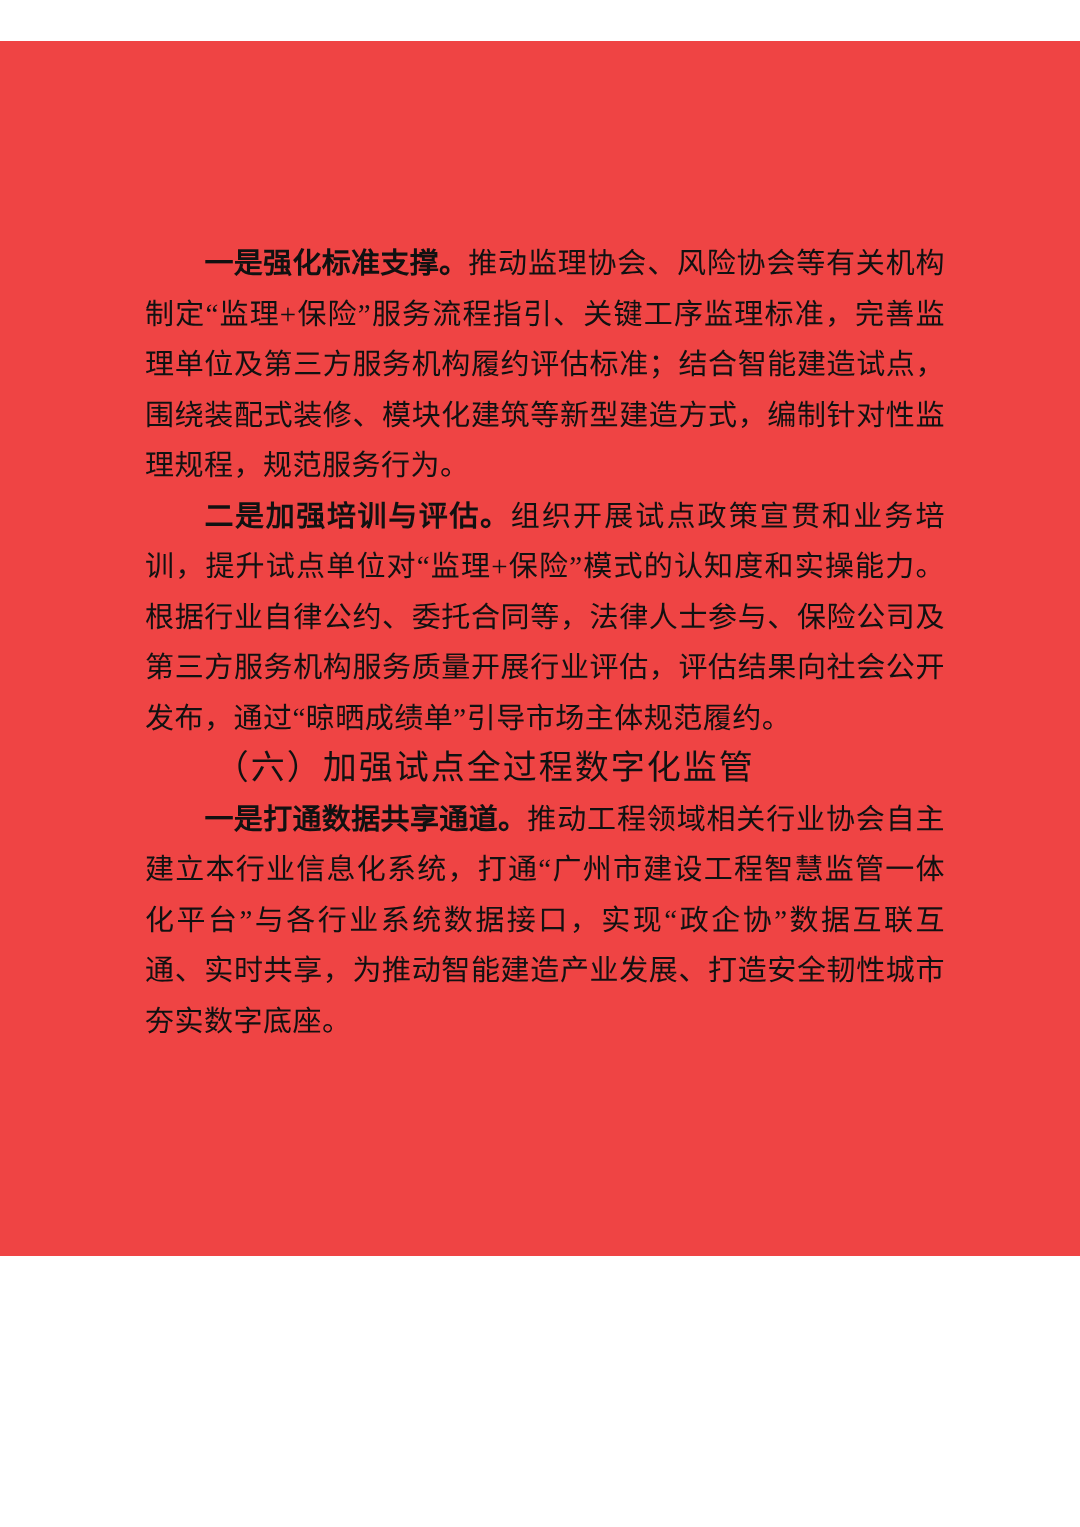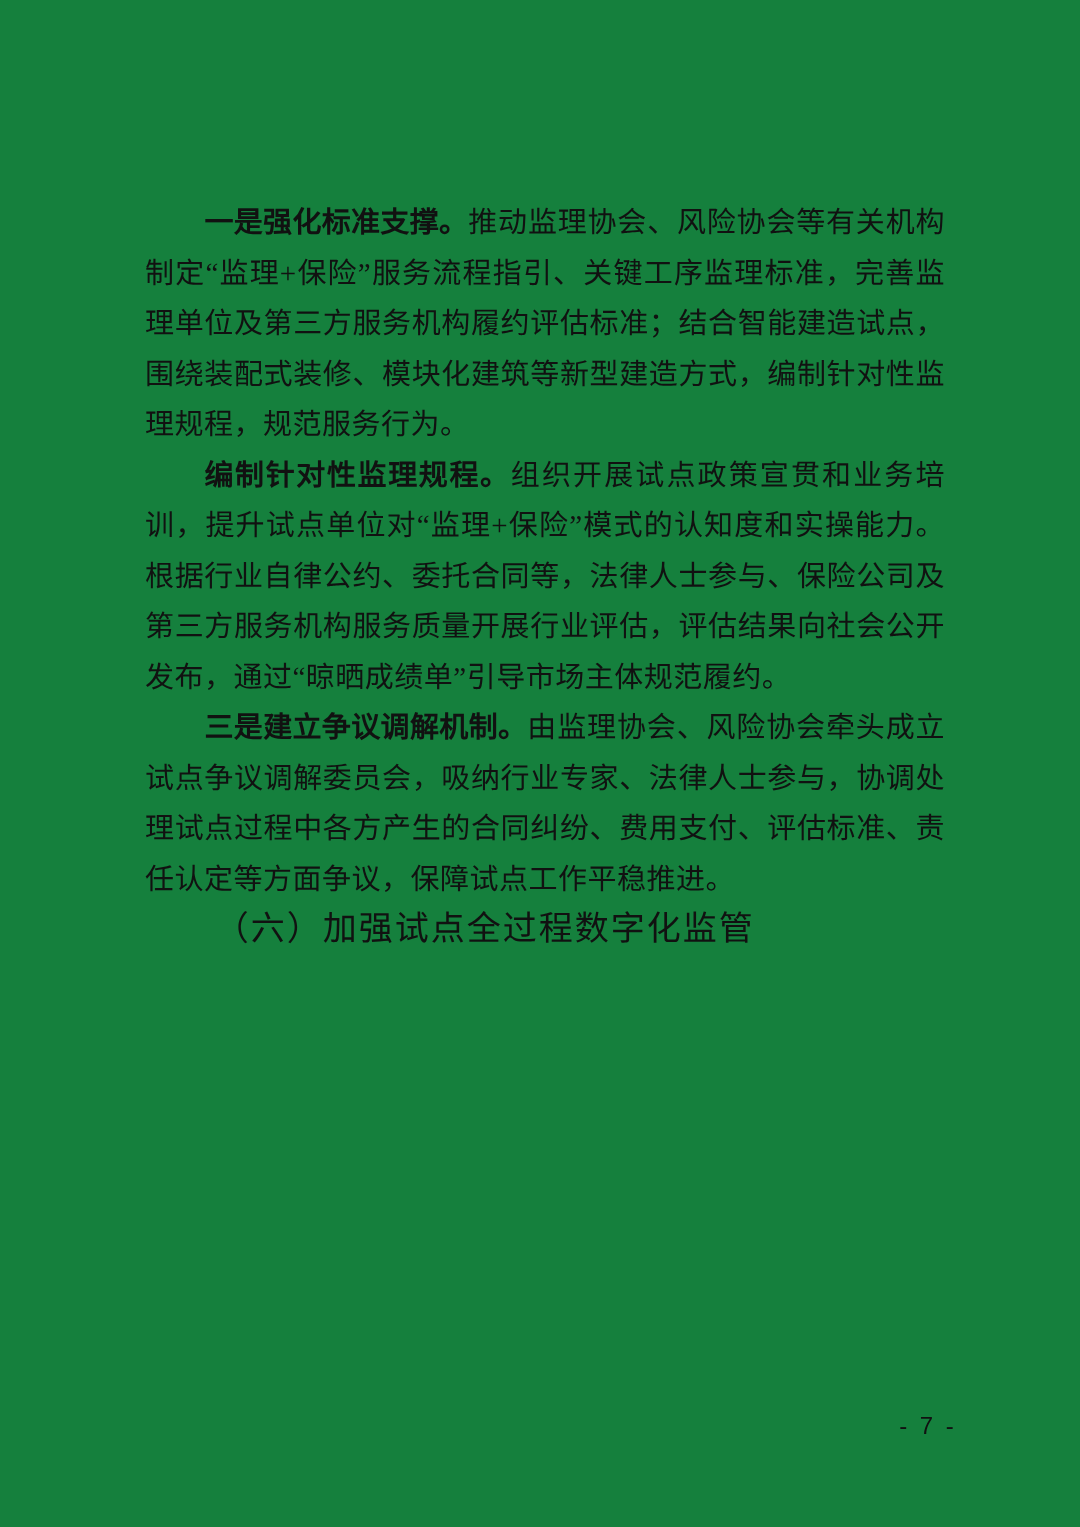--- a/index.html
+++ b/index.html
@@ -3,25 +3,26 @@
 <meta charset="utf-8">
 <style>
   html, body {
     margin: 0;
     padding: 0;
     background: #ffffff;
   }
   .page {
     position: relative;
     width: 1080px;
-    height: 1527px;
-    background: #15803d;
+    height: 1215px;
+    background: #ef4444;
     overflow: hidden;
     font-family: "Liberation Serif", serif;
     color: #111111;
+    margin-top: 41px;
   }
   .content {
     position: absolute;
     left: 145px;
     top: 197px;
     width: 800px;
   }
   .para {
     margin: 0;
     font-size: 29px;
@@ -60,25 +61,25 @@
 </style>
 </head>
 <body>
 
 <div class="page">
 
   <div class="content">
 
     <p class="para"><span class="lead">一是强化标准支撑。</span><span>推动监理协会、风险协会等有关机构制定“监理+保险”服务流程指引、关键工序监理标准，完善监理单位及第三方服务机构履约评估标准；结合智能建造试点，围绕装配式装修、模块化建筑等新型建造方式，编制针对性监理规程，规范服务行为。</span></p>
 
-    <p class="para"><span class="lead">编制针对性监理规程。</span><span>组织开展试点政策宣贯和业务培训，提升试点单位对“监理+保险”模式的认知度和实操能力。根据行业自律公约、委托合同等，法律人士参与、保险公司及第三方服务机构服务质量开展行业评估，评估结果向社会公开发布，通过“晾晒成绩单”引导市场主体规范履约。</span></p>
+    <p class="para"><span class="lead">二是加强培训与评估。</span><span>组织开展试点政策宣贯和业务培训，提升试点单位对“监理+保险”模式的认知度和实操能力。根据行业自律公约、委托合同等，法律人士参与、保险公司及第三方服务机构服务质量开展行业评估，评估结果向社会公开发布，通过“晾晒成绩单”引导市场主体规范履约。</span></p>
 
-    <p class="para"><span class="lead">三是建立争议调解机制。</span><span>由监理协会、风险协会牵头成立试点争议调解委员会，吸纳行业专家、法律人士参与，协调处理试点过程中各方产生的合同纠纷、费用支付、评估标准、责任认定等方面争议，保障试点工作平稳推进。</span></p>
 
     <p class="heading">（六）加强试点全过程数字化监管</p>
 
+    <p class="para"><span class="lead">一是打通数据共享通道。</span><span>推动工程领域相关行业协会自主建立本行业信息化系统，打通“广州市建设工程智慧监管一体化平台”与各行业系统数据接口，实现“政企协”数据互联互通、实时共享，为推动智能建造产业发展、打造安全韧性城市夯实数字底座。</span></p>
 
 
   </div>
 
   <div class="footer">- 7 -</div>
 
 </div>
 
 </body></html>

